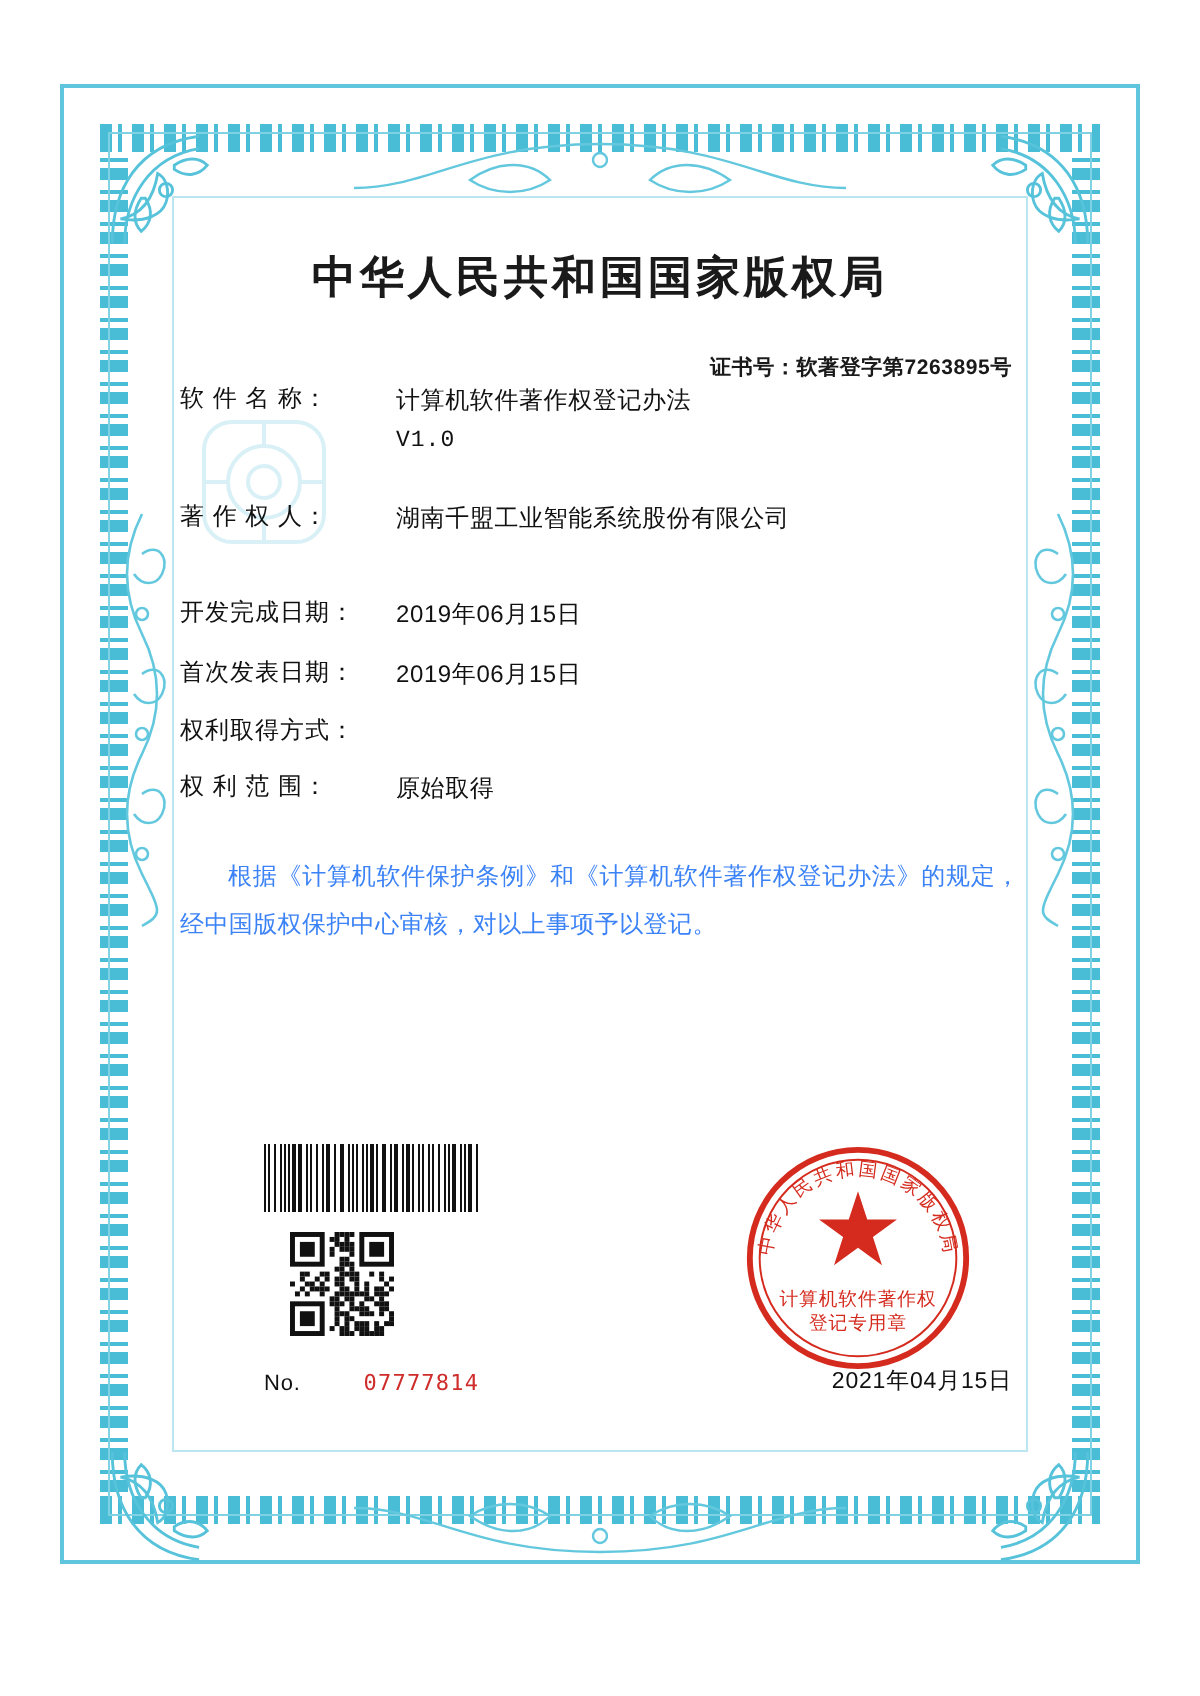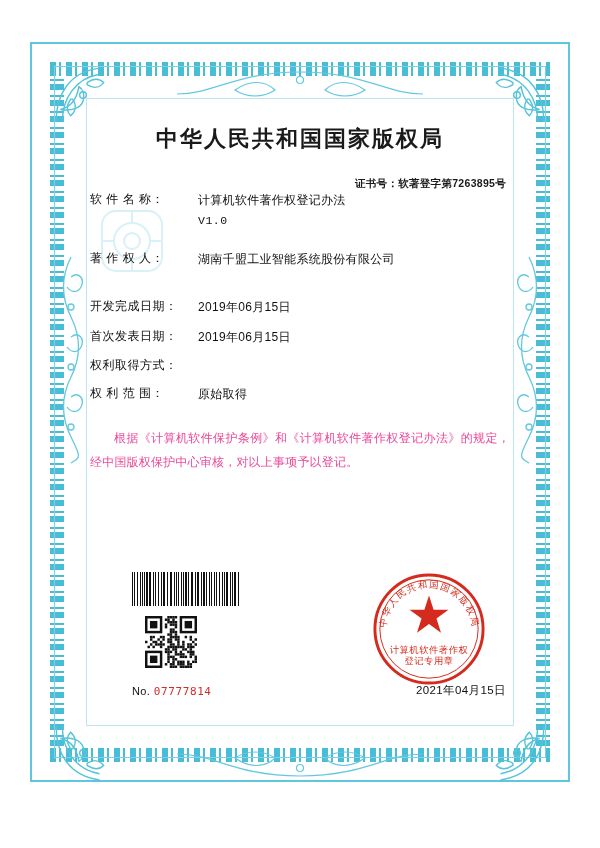--- a/index.html
+++ b/index.html
@@ -149,21 +149,21 @@
     letter-spacing: 0.5px;
     margin-top: 2px;
   }
   .gap-sm { height: 10px; }
   .gap-md { height: 18px; }
 
   .para {
     margin-top: 22px;
     font-size: 12px;
     line-height: 2.0;
-    color: #ec4899;
+    color: #3b82f6;
     text-align: justify;
     text-indent: 24px;
     letter-spacing: 0.2px;
   }
 
   
   .bottom-area {
     position: absolute;
     left: 90px; top: 560px;
     width: 420px; height: 156px;
@@ -191,20 +191,21 @@
     position: absolute;
     left: 42px; bottom: 18px;
     font-size: 11px;
     color: #111;
     letter-spacing: 0.4px;
   }
   .serial .num {
     color: #cf2c2c;
     font-family: "DejaVu Sans Mono", monospace;
     letter-spacing: 0.6px;
+    margin-left: 28px;
   }
   .issue-date {
     position: absolute;
     right: 4px; bottom: 18px;
     font-size: 11.5px;
     color: #111;
     letter-spacing: 0.4px;
   }
 
   

